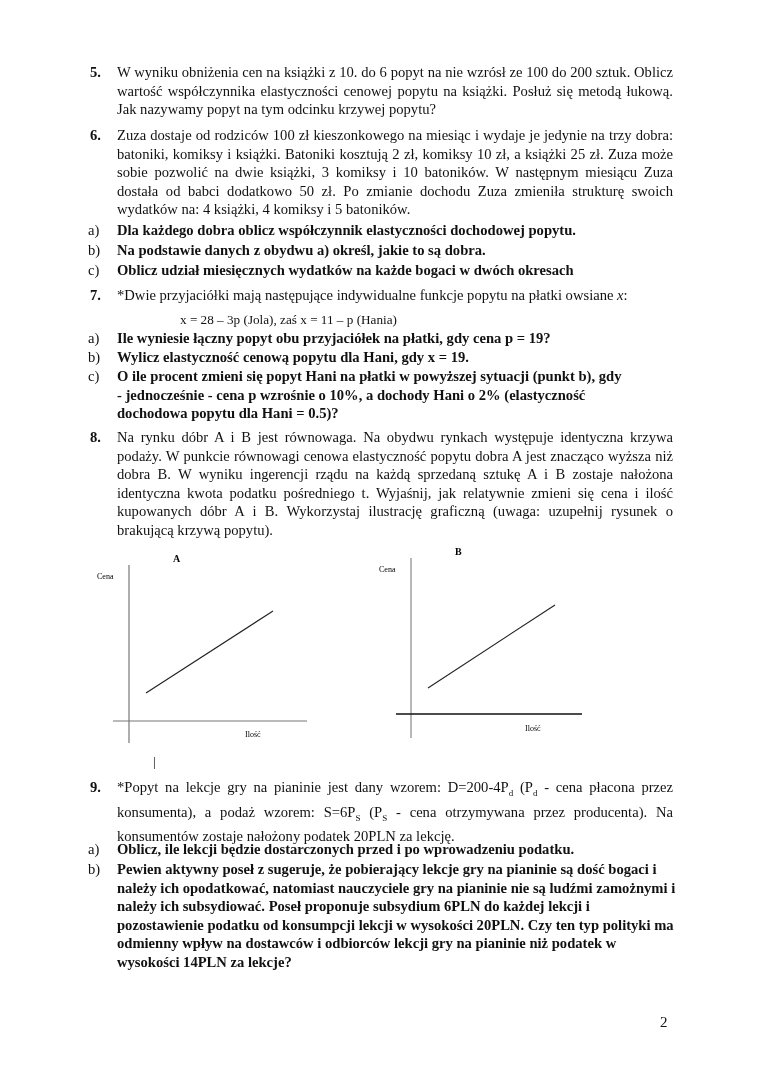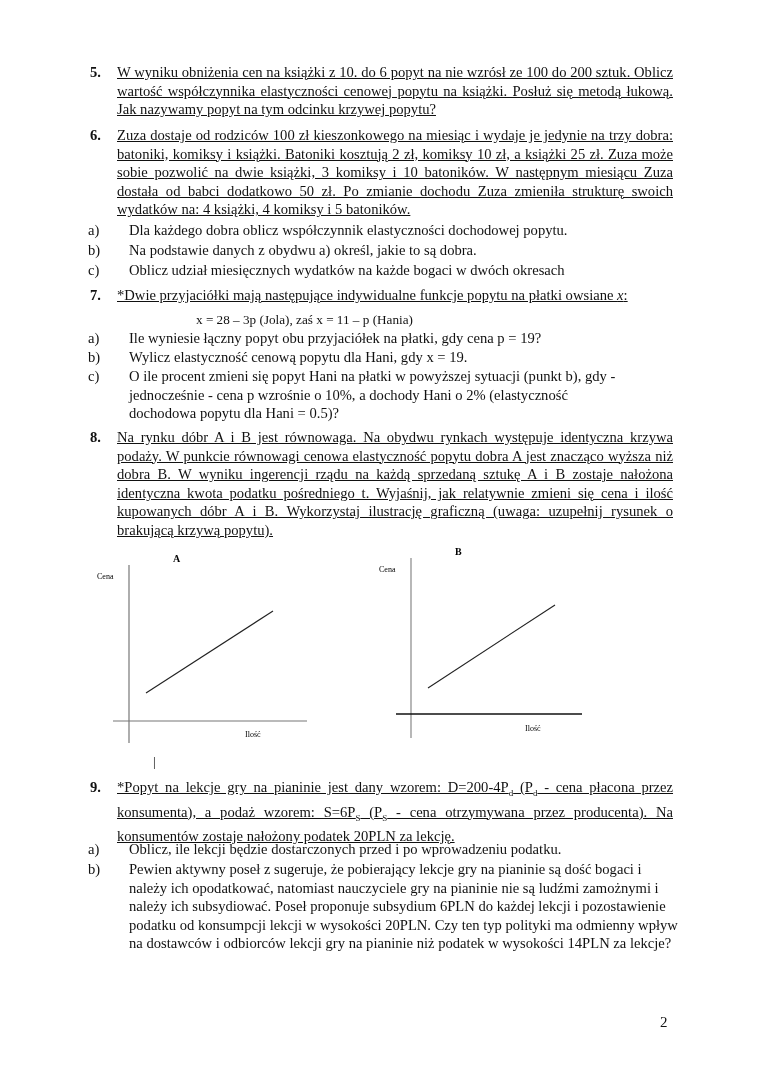--- a/index.html
+++ b/index.html
@@ -3,25 +3,25 @@
 <meta charset="utf-8">
 <style>
   html, body { margin: 0; padding: 0; background: #ffffff; }
   body {
     width: 760px; height: 1075px; position: relative; overflow: hidden;
     font-family: "Liberation Serif", serif; color: #111; font-size: 14.6px;
   }
   .blk { position: absolute; left: 93px; width: 580px; line-height: 18.6px; }
   .num { position: absolute; left: -3px; font-weight: bold; }
   .just { text-align: justify; text-align-last: left; }
-  .para { padding-left: 24px; text-indent: 0; text-decoration: underline; }
+  .para { padding-left: 24px; text-indent: 0; }
   .sub { position: absolute; left: 88px; width: 590px; line-height: 18.6px; }
   .sub .lbl { position: absolute; left: 0; top: 0; }
-  .sub .txt { margin-left: 41px; display: block; }
-  .formula { position: absolute; left: 196px; font-size: 13.2px; }
+  .sub .txt { margin-left: 29px; display: block; font-weight: bold; }
+  .formula { position: absolute; left: 180px; font-size: 13.2px; }
   i { font-style: italic; }
   svg text { font-family: "Liberation Serif", serif; }
   .pagenum { position: absolute; left: 660px; top: 1014px; font-size: 15px; }
 </style>
 </head>
 <body>
 
 <div class="blk just" style="top:63px;">
   <span class="num">5.</span>
   <div class="para" style="text-indent:0;">W wyniku obniżenia cen na książki z 10. do 6 popyt na nie wzrósł ze 100 do 200 sztuk. Oblicz wartość współczynnika elastyczności cenowej popytu na książki. Posłuż się metodą łukową. Jak nazywamy popyt na tym odcinku krzywej popytu?</div>

